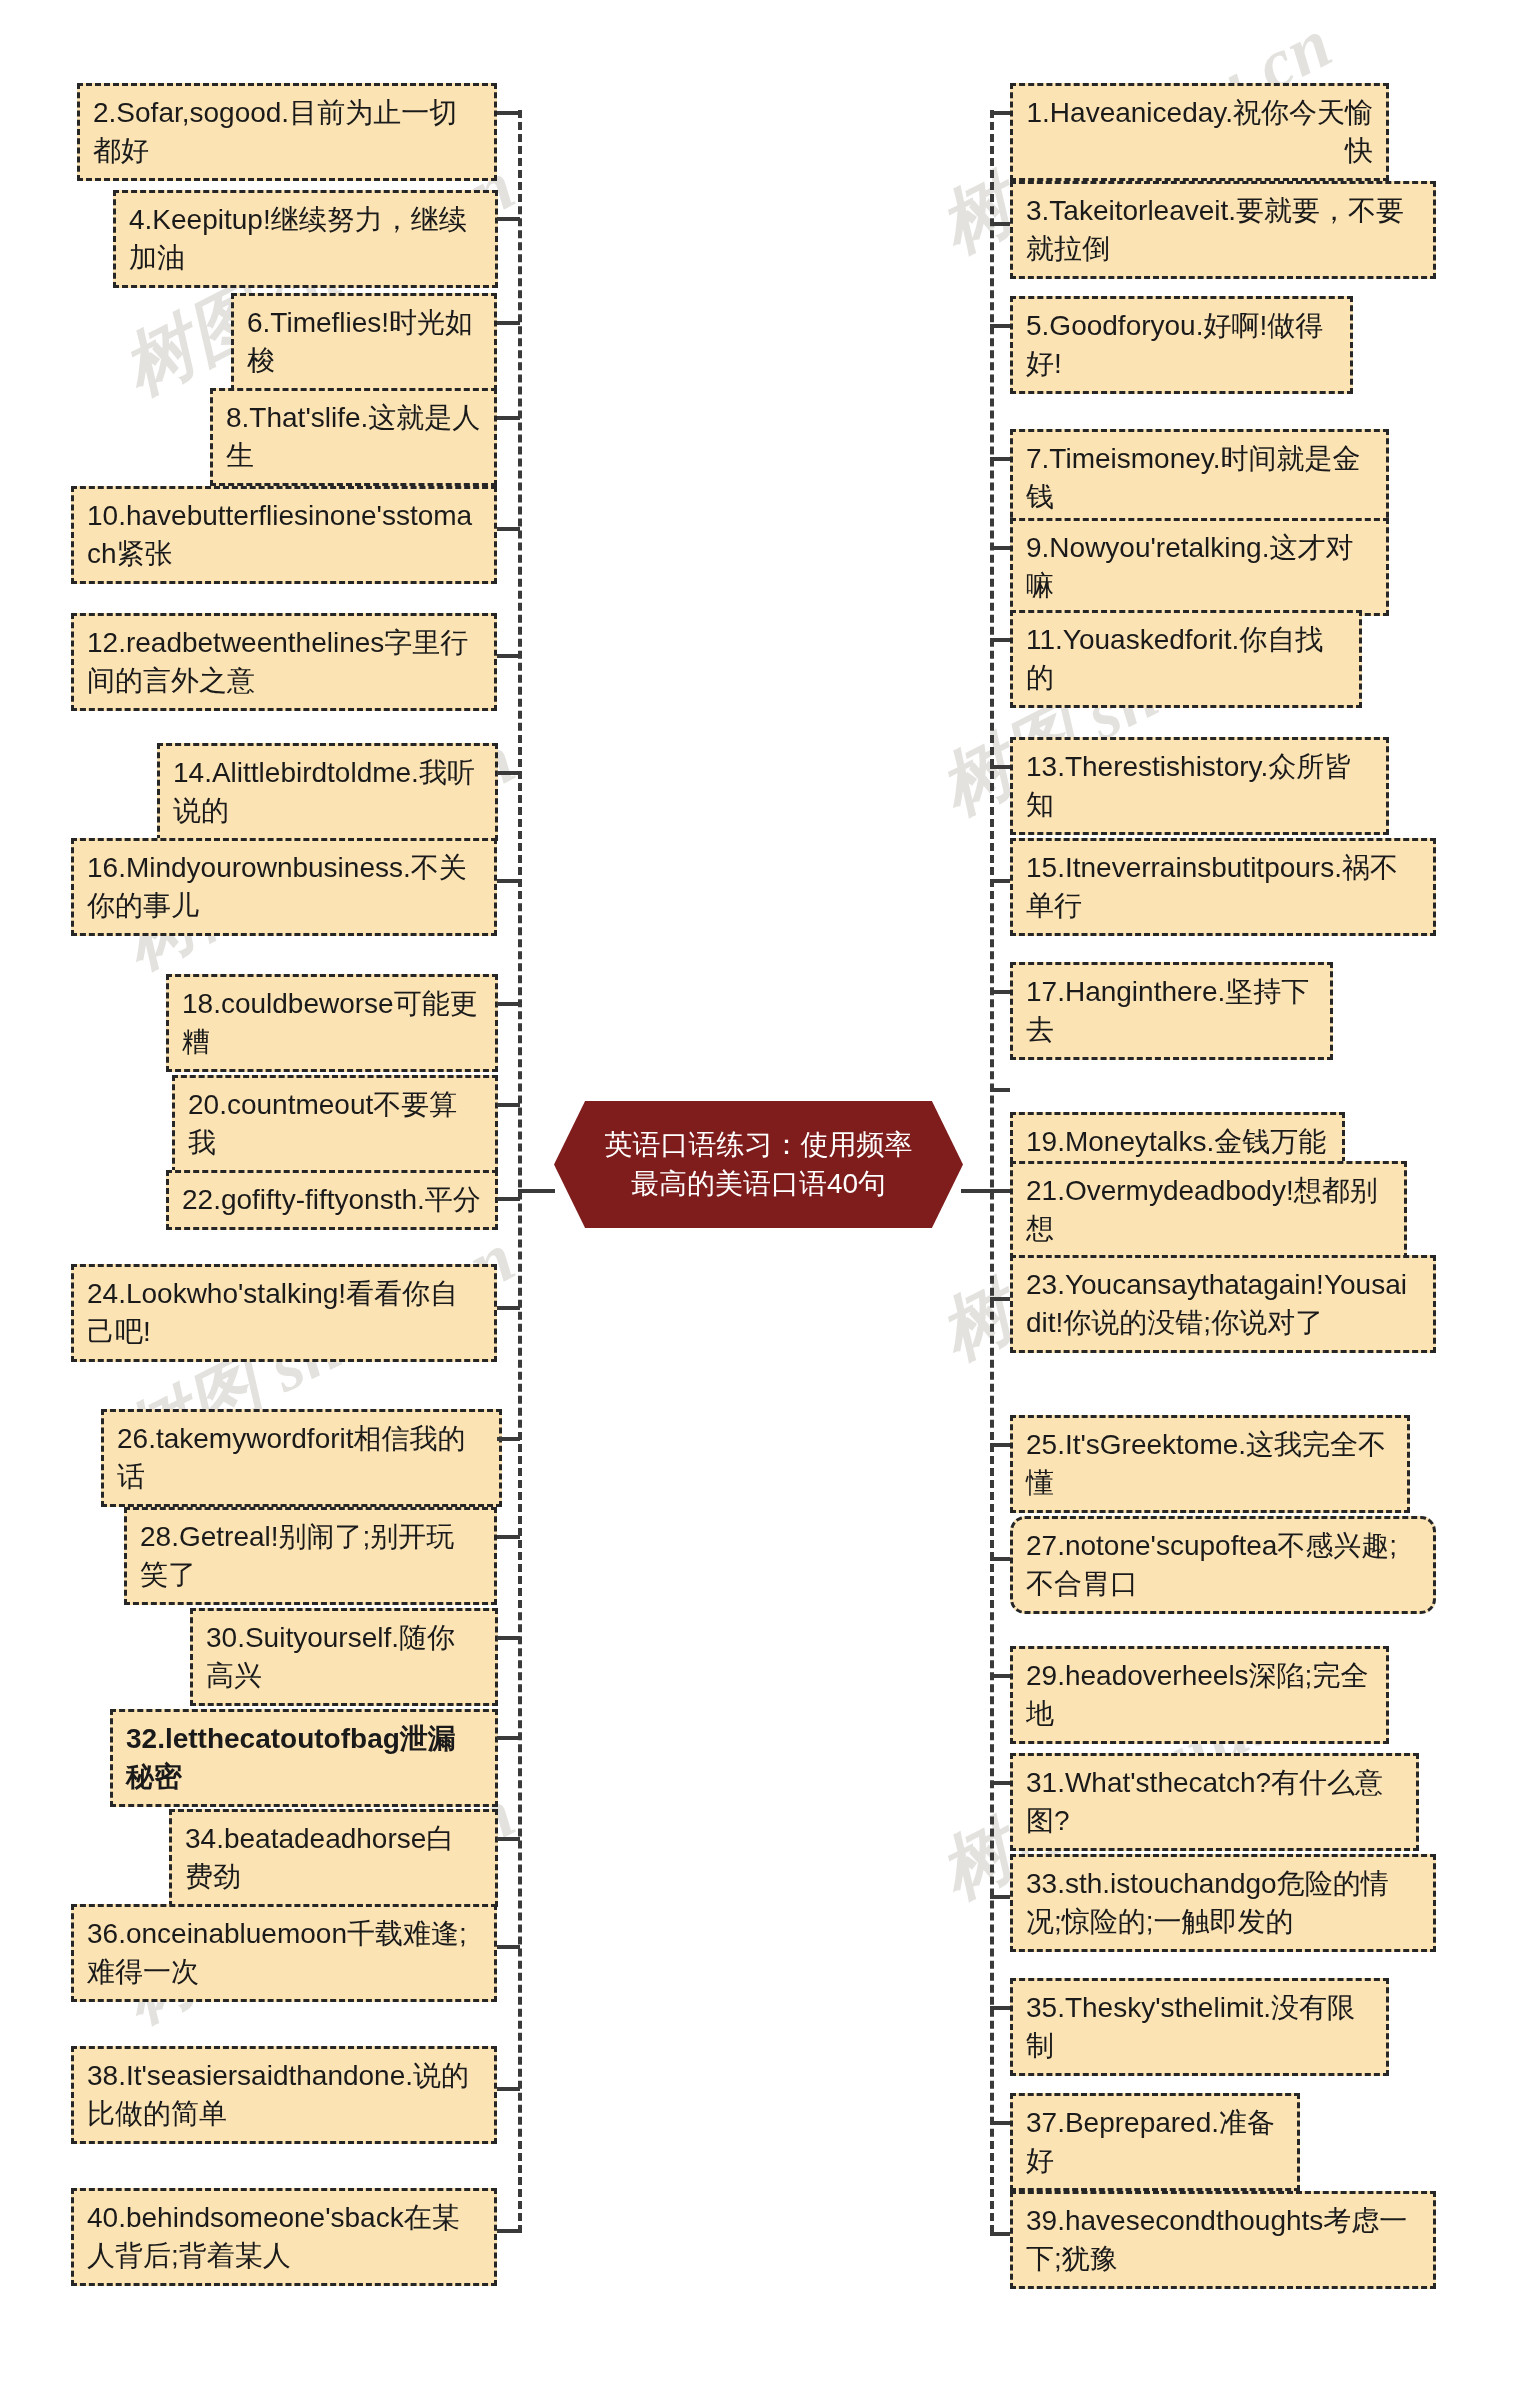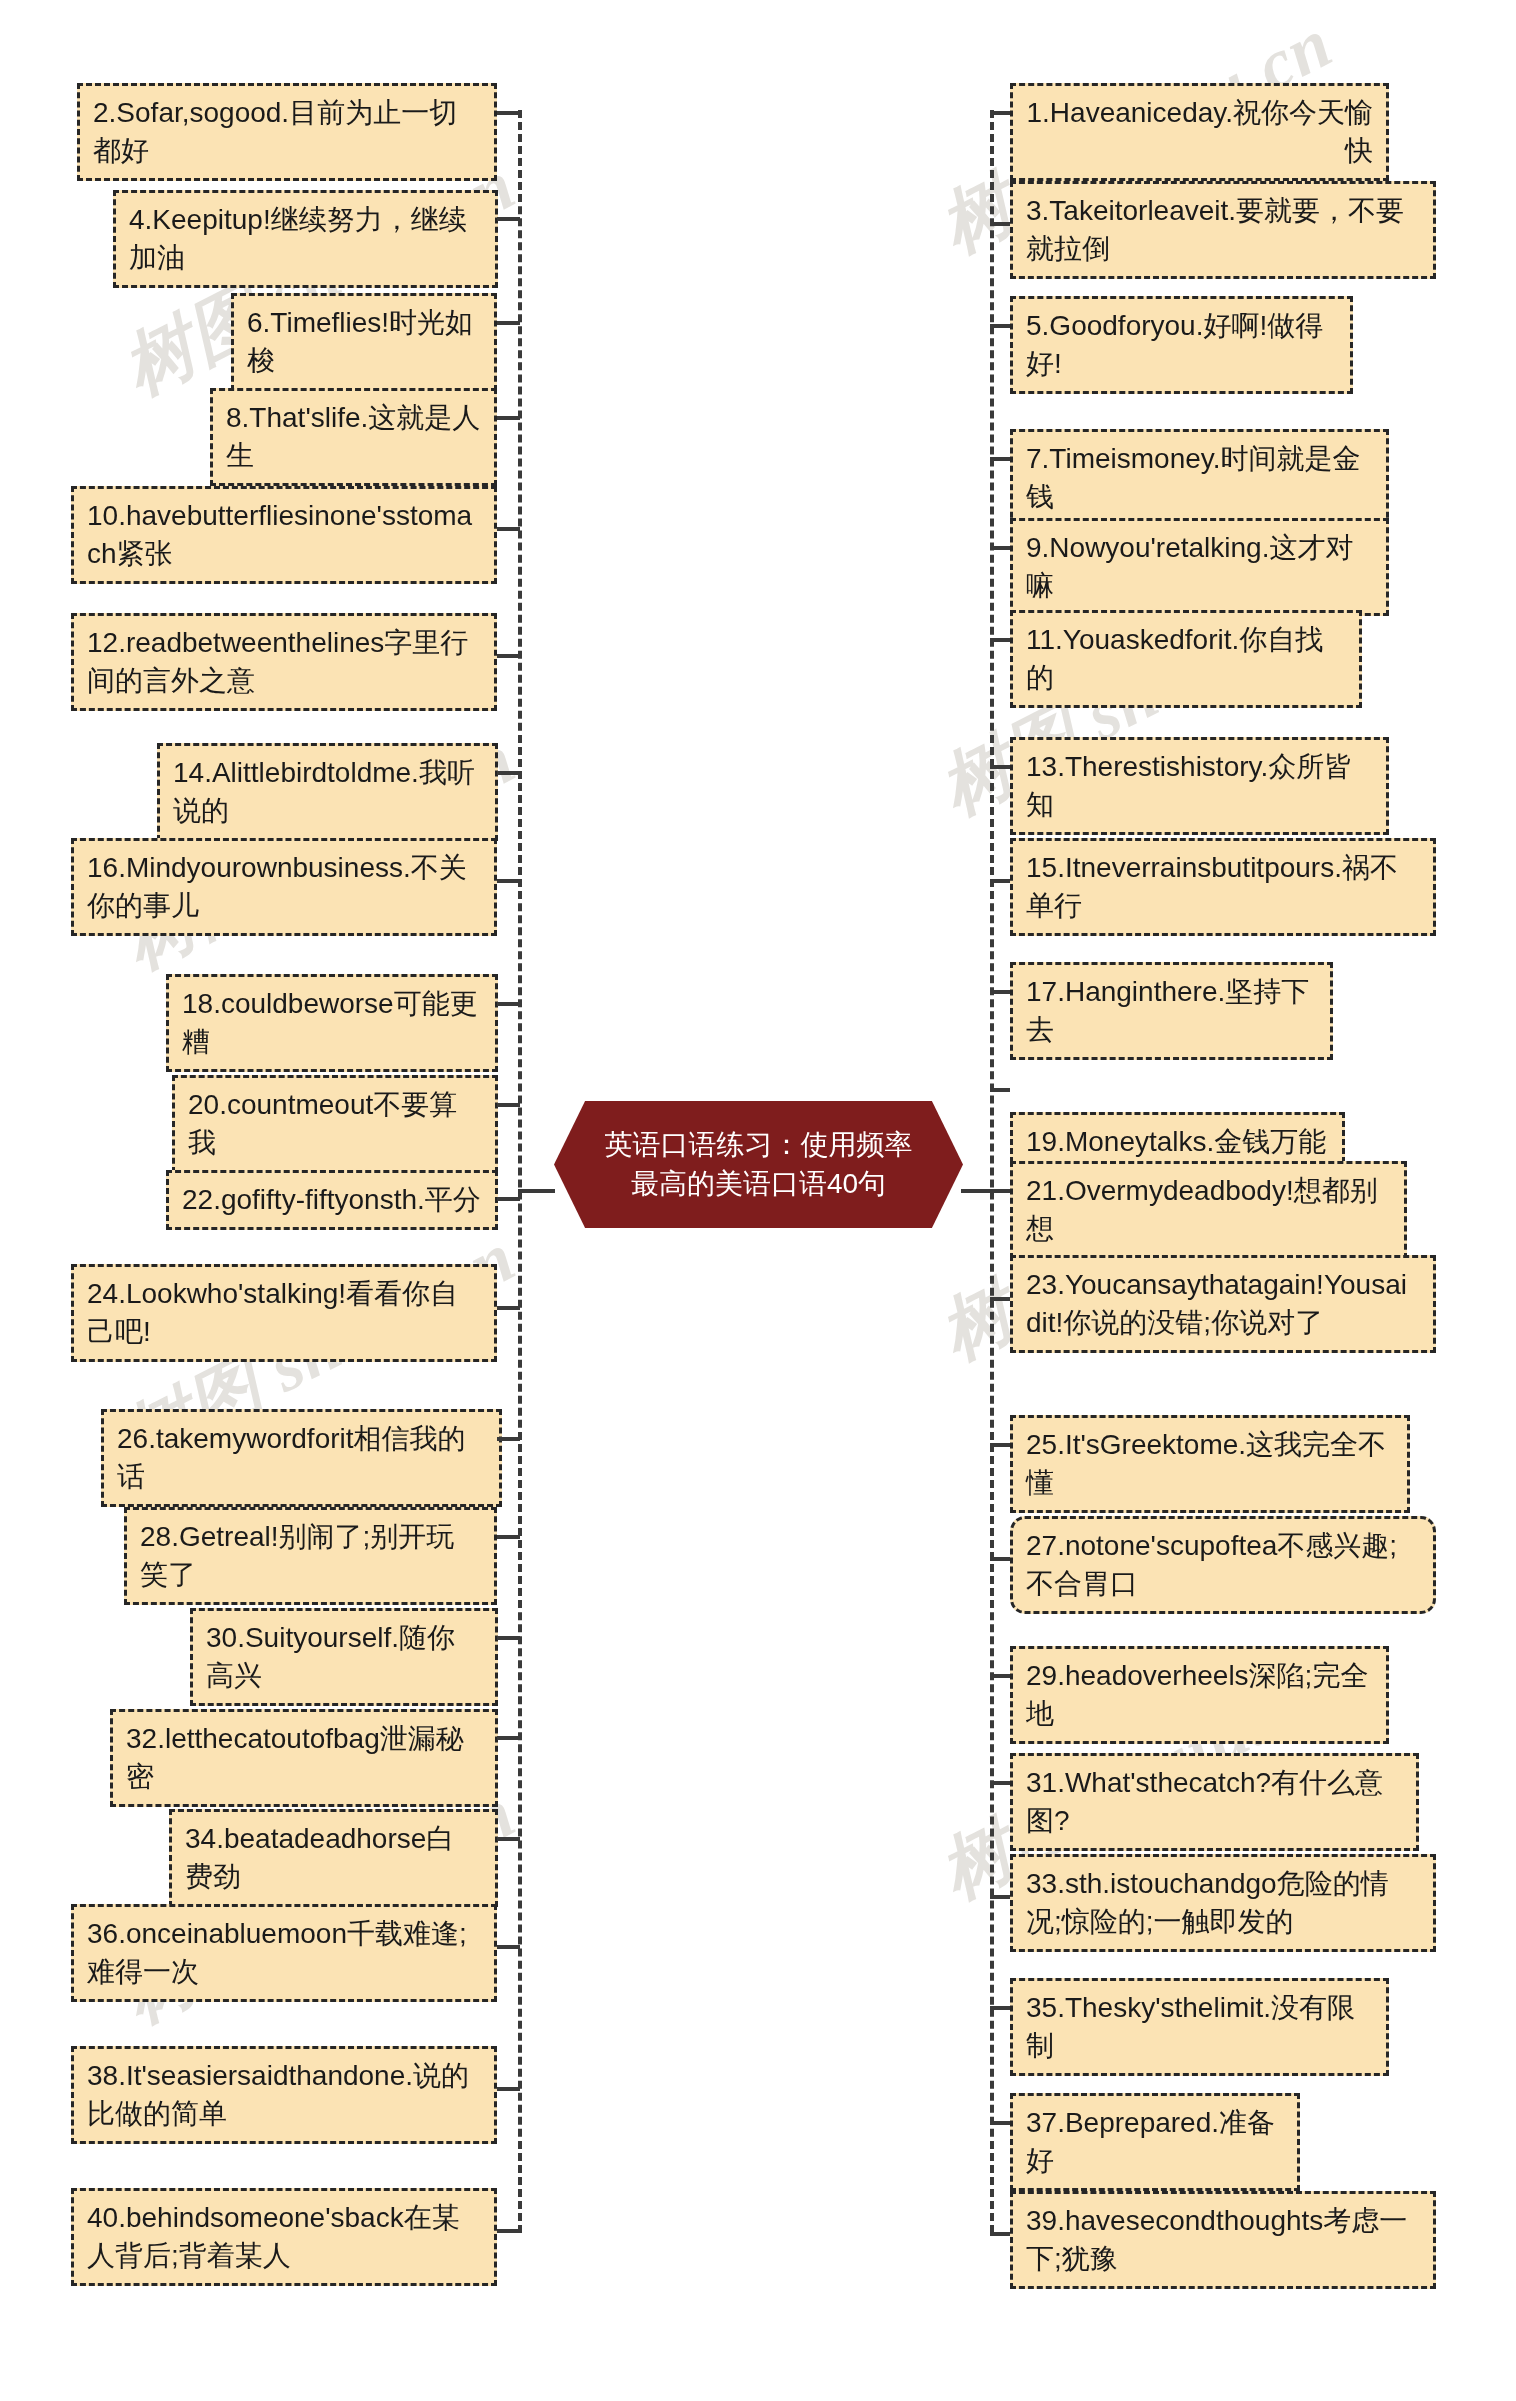--- a/index.html
+++ b/index.html
@@ -158,21 +158,21 @@
       </div>
       <div class="stub" style="left: 497px; width: 22.5px; top: 1437px;"></div>
       <div class="node" style="left: 124px; top: 1507px; width: 373px; min-height: 59px;">
         <span>28.Getreal!别闹了;别开玩笑了</span>
       </div>
       <div class="stub" style="left: 497px; width: 22.5px; top: 1535px;"></div>
       <div class="node" style="left: 190px; top: 1608px; width: 308px; min-height: 59px;">
         <span>30.Suityourself.随你高兴</span>
       </div>
       <div class="stub" style="left: 497px; width: 22.5px; top: 1636px;"></div>
-      <div class="node" style="left: 110px; top: 1709px; width: 388px; min-height: 59px;">
+      <div class="node" style="left: 110px; top: 1709px; width: 388px; min-height: 59px; font-weight: bold;">
         <span>32.letthecatoutofbag泄漏秘密</span>
       </div>
       <div class="stub" style="left: 497px; width: 22.5px; top: 1736px;"></div>
       <div class="node" style="left: 169px; top: 1809px; width: 329px; min-height: 59px;">
         <span>34.beatadeadhorse白费劲</span>
       </div>
       <div class="stub" style="left: 497px; width: 22.5px; top: 1837px;"></div>
       <div class="node" style="left: 71px; top: 1904px; width: 426px; min-height: 86px;">
         <span>36.onceinabluemoon千载难逢;难得一次</span>
       </div>

